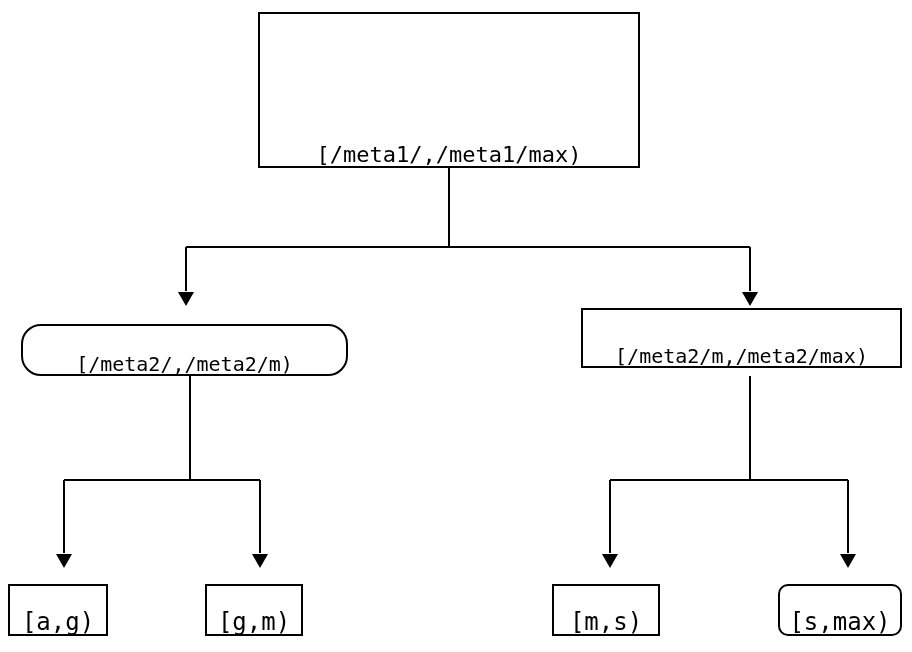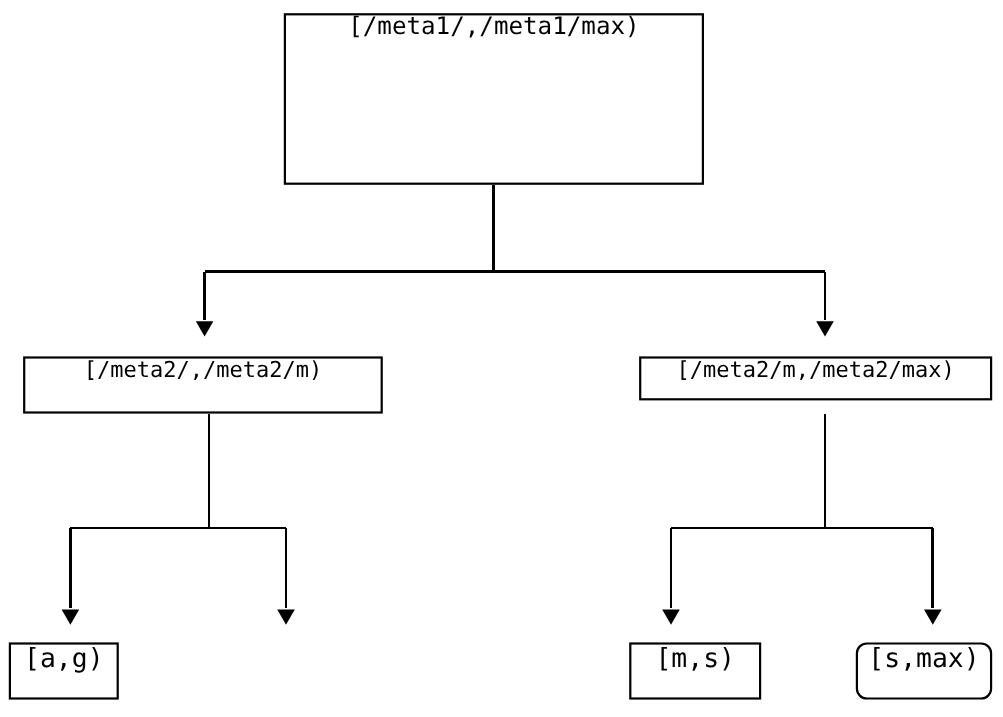--- a/index.html
+++ b/index.html
@@ -21,21 +21,21 @@
     top: 0;
     width: 912px;
     height: 652px;
   }
   .node-box {
     position: absolute;
     box-sizing: border-box;
     border: 2px solid #000000;
     background: #ffffff;
     display: flex;
-    align-items: flex-start;
+    align-items: flex-end;
     justify-content: center;
     color: #000000;
     font-family: "DejaVu Sans Mono", "Liberation Mono", monospace;
     white-space: pre;
     letter-spacing: 0px;
   }
   .node-label {
     display: block;
     line-height: 1;
   }
@@ -45,36 +45,37 @@
     width: 382px;
     height: 156px;
     font-size: 22px;
   }
   .node-mid-left {
     left: 21px;
     top: 324px;
     width: 327px;
     height: 52px;
     font-size: 20px;
+    border-radius: 20px;
   }
   .node-mid-right {
     left: 581px;
-    top: 324px;
+    top: 308px;
     width: 321px;
-    height: 40px;
+    height: 60px;
     font-size: 20px;
   }
   .node-leaf {
     top: 584px;
     height: 52px;
     font-size: 24px;
   }
   .leaf-0 { left: 8px;   width: 100px; }
   .leaf-1 { left: 205px; width: 98px; }
-  .leaf-2 { left: 552px; width: 120px; margin-left: 20px; }
+  .leaf-2 { left: 552px; width: 108px; }
   .leaf-3 { left: 778px; width: 124px; border-radius: 10px; }
 </style>
 </head>
 <body>
 
 <div id="diagram-canvas">
 
   <svg id="tree-svg" viewBox="0 0 912 652" xmlns="http://www.w3.org/2000/svg">
     <defs>
       <marker id="arrowhead" markerWidth="9" markerHeight="9" refX="0.5" refY="4.5" orient="auto" markerUnits="userSpaceOnUse">
@@ -125,20 +126,23 @@
   </div>
 
   <div class="node-box node-mid-right">
     <span class="node-label">[/meta2/m,/meta2/max)</span>
   </div>
 
   <div class="node-box node-leaf leaf-0">
     <span class="node-label">[a,g)</span>
   </div>
 
+  <div class="node-box node-leaf leaf-1">
+    <span class="node-label">[g,m)</span>
+  </div>
 
   <div class="node-box node-leaf leaf-2">
     <span class="node-label">[m,s)</span>
   </div>
 
   <div class="node-box node-leaf leaf-3">
     <span class="node-label">[s,max)</span>
   </div>
 
 </div>

